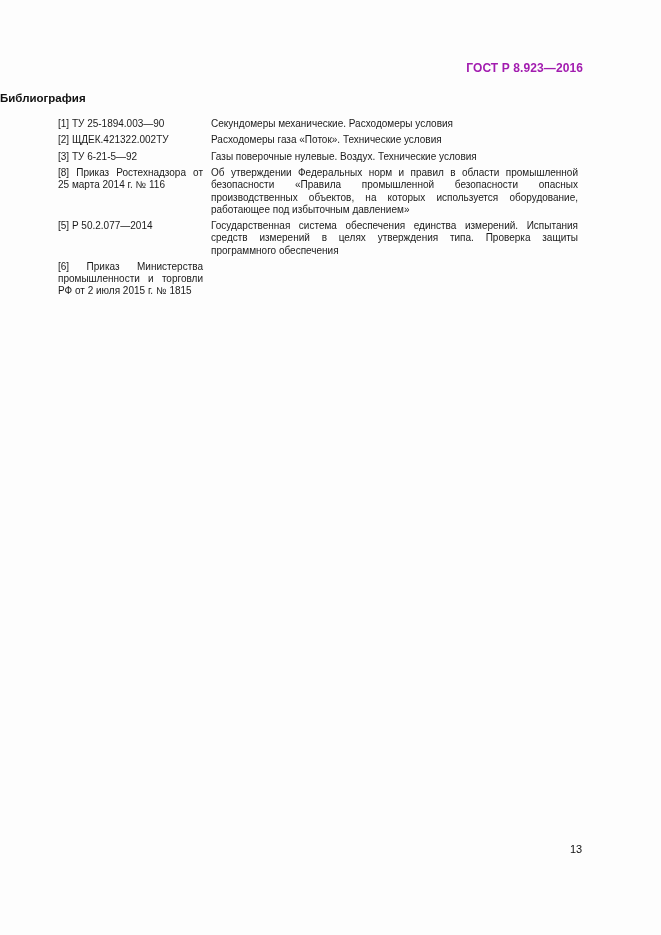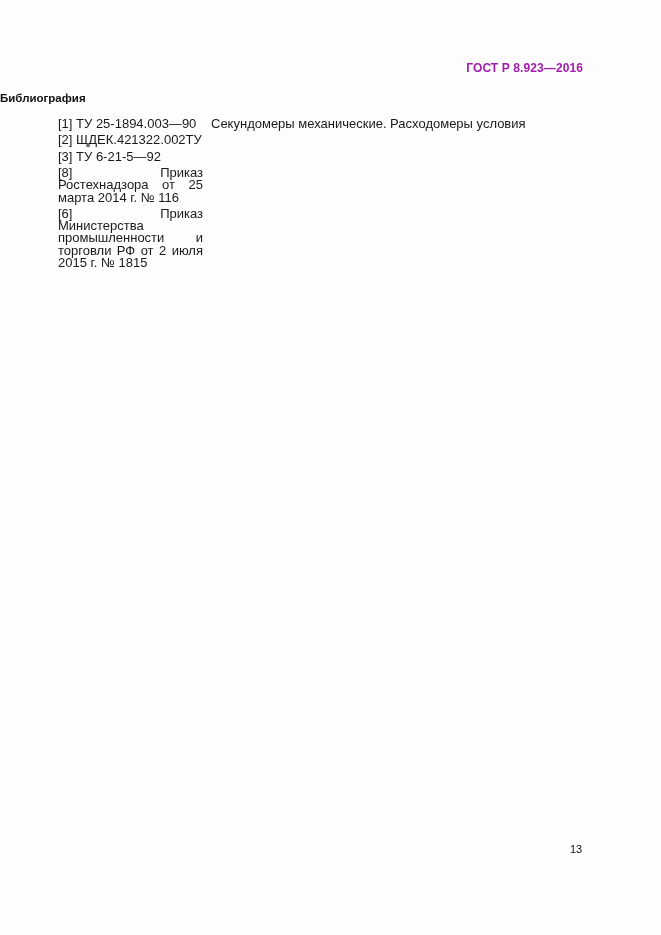--- a/index.html
+++ b/index.html
@@ -36,21 +36,21 @@
       color: #111;
     }
     .biblio {
       position: absolute;
       top: 118px;
       left: 51px;
       width: 527px;
     }
     .entry {
       display: flex;
-      font-size: 13px;
+      font-size: 10px;
       line-height: 12.2px;
       margin-bottom: 4.2px;
       padding-left: 7px;
     }
     .ref {
       width: 153px;
       flex: 0 0 153px;
       text-align: justify;
       padding-right: 8px;
       box-sizing: border-box;
@@ -74,25 +74,32 @@
 
 <div class="title">Библиография</div>
 
 <div class="biblio">
   <div class="entry">
     <div class="ref">[1] ТУ 25-1894.003—90</div>
     <div class="desc">Секундомеры механические. Расходомеры условия</div>
   </div>
   <div class="entry">
     <div class="ref">[2] ЩДЕК.421322.002ТУ</div>
+    <div class="desc">Расходомеры газа «Поток». Технические условия</div>
   </div>
   <div class="entry">
     <div class="ref">[3] ТУ 6-21-5—92</div>
+    <div class="desc">Газы поверочные нулевые. Воздух. Технические условия</div>
   </div>
   <div class="entry">
     <div class="ref">[8] Приказ Ростехнадзора от 25 марта 2014 г. № 116</div>
+    <div class="desc">Об утверждении Федеральных норм и правил в области промышленной безопасности «Правила промышленной безопасности опасных производственных объектов, на которых используется оборудование, работающее под избыточным давлением»</div>
+  </div>
+  <div class="entry">
+    <div class="ref">[5] Р 50.2.077—2014</div>
+    <div class="desc">Государственная система обеспечения единства измерений. Испытания средств измерений в целях утверждения типа. Проверка защиты программного обеспечения</div>
   </div>
   <div class="entry">
     <div class="ref">[6] Приказ Министерства промышленности и торговли РФ от 2 июля 2015 г. № 1815</div>
   </div>
 </div>
 
 <div class="page-number">13</div>
 
 </body></html>

